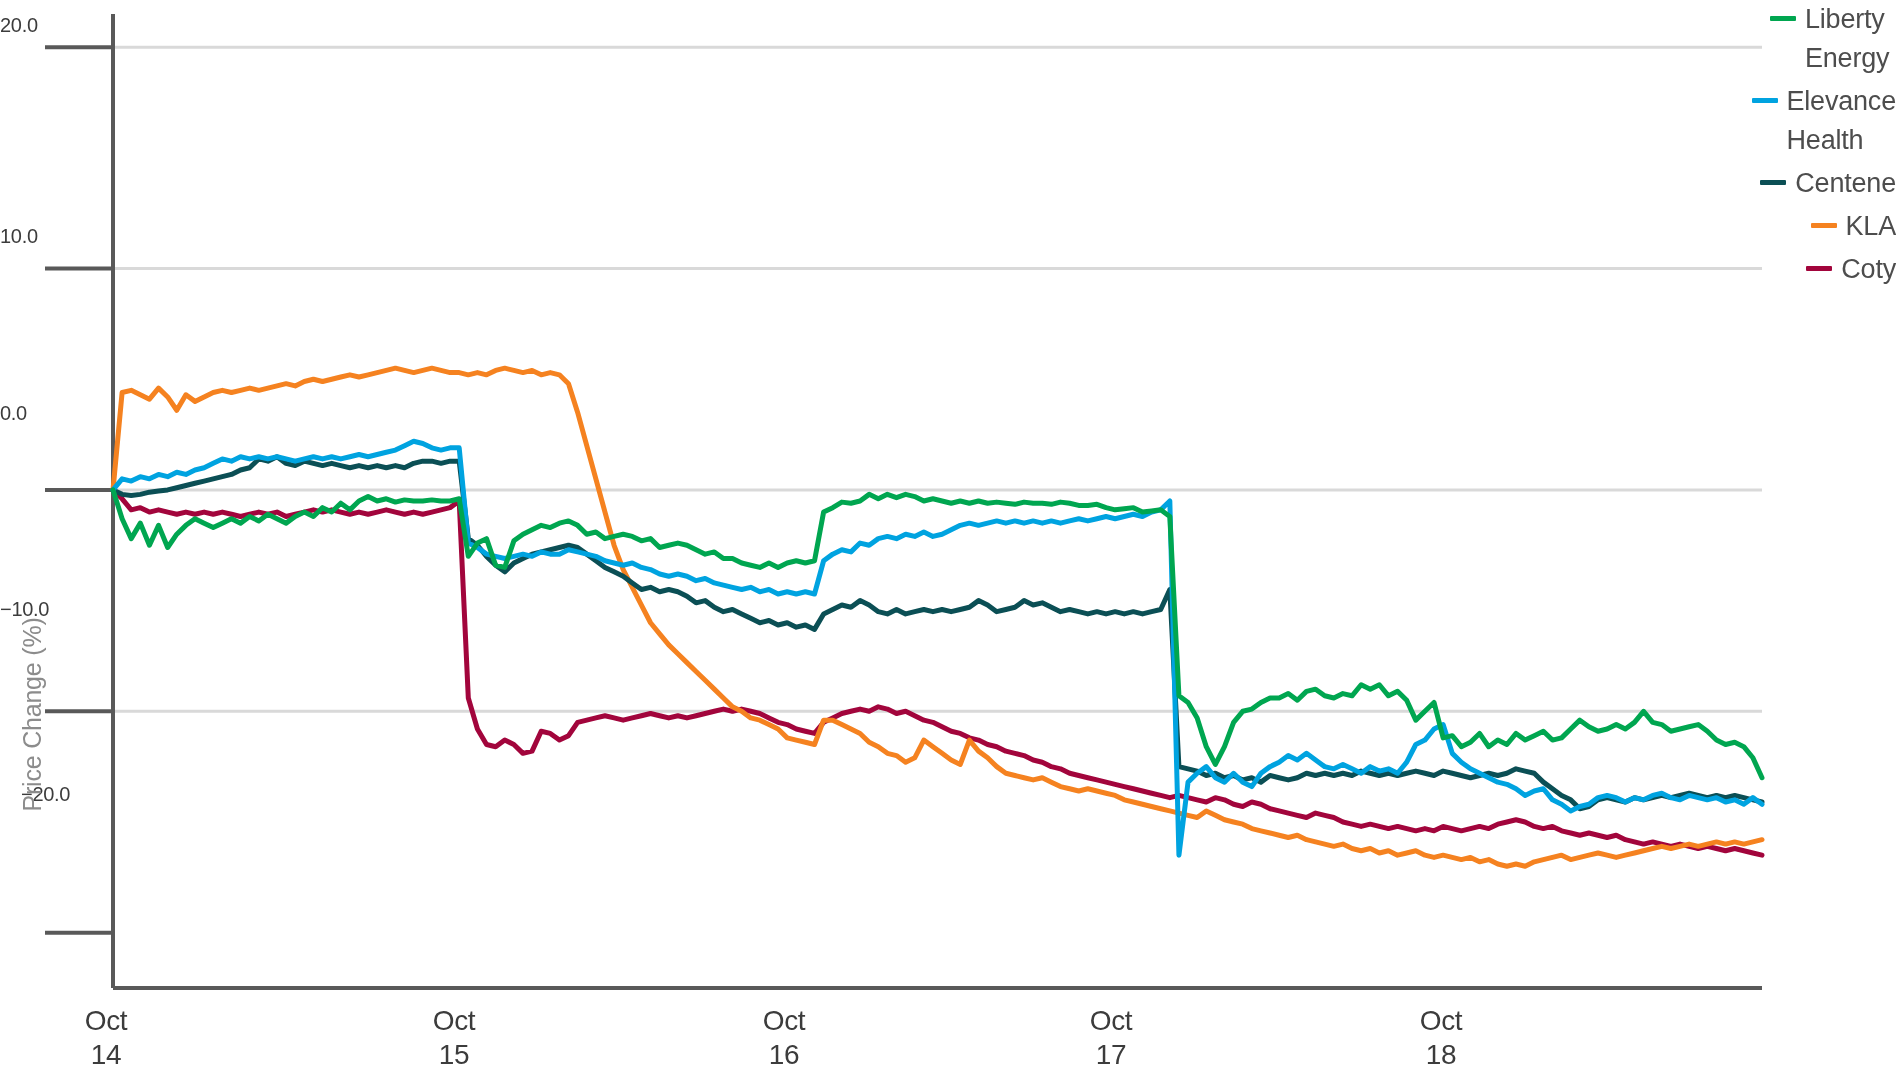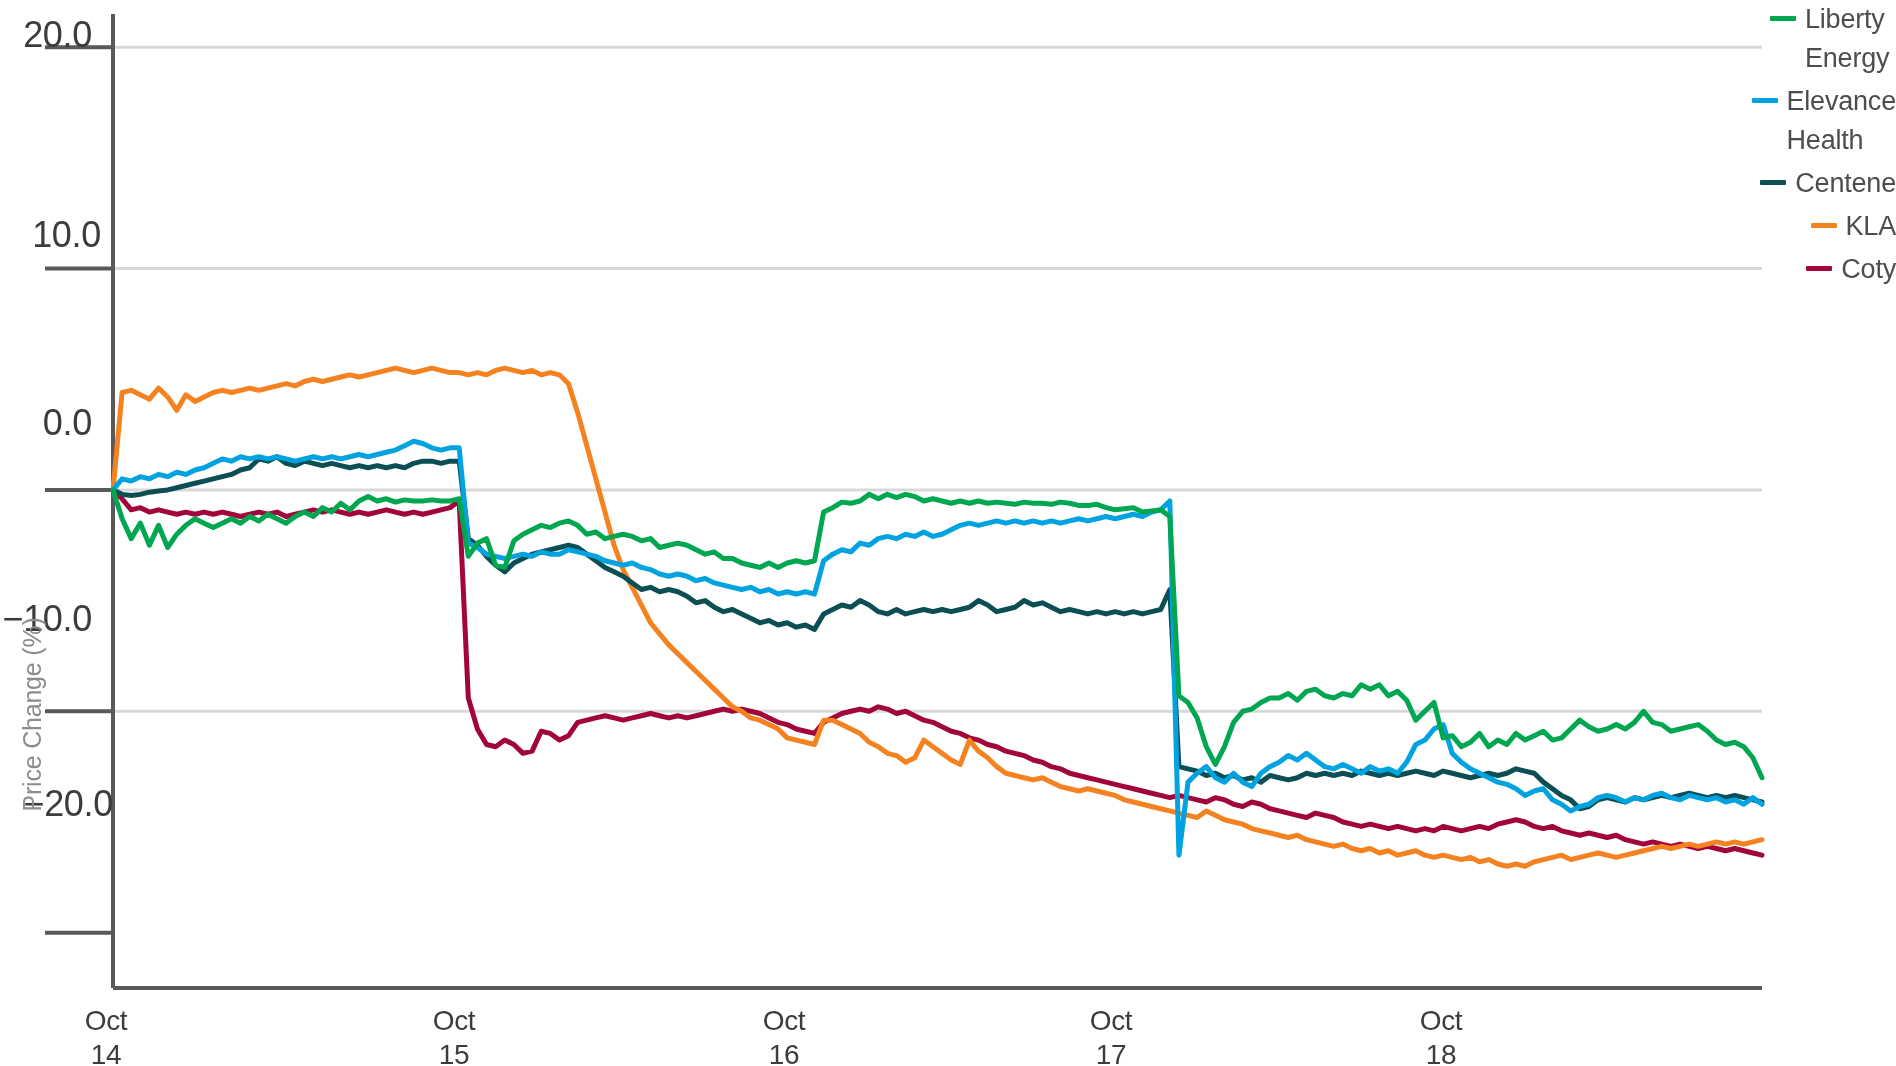--- a/index.html
+++ b/index.html
@@ -54,24 +54,23 @@
   .legend-label {
     font-size: 27px;
     line-height: 39px;
     color: #4d4d4d;
     font-family: "Liberation Sans", sans-serif;
     white-space: normal;
     letter-spacing: -0.2px;
   }
   .ytick-label {
     position: absolute;
-    font-size: 36px;
+    font-size: 20px;
     color: #3c3c3c;
     font-family: "Liberation Sans", sans-serif;
-    text-align: right;
     width: 92px;
     left: 0px;
     letter-spacing: -0.3px;
   }
   .xtick-label {
     position: absolute;
     font-size: 28px;
     color: #3c3c3c;
     font-family: "Liberation Sans", sans-serif;
     text-align: center;
@@ -118,21 +117,21 @@
     <g id="series-lines">
         <polyline points="113.00,489.93 122.11,498.79 131.22,509.85 140.33,507.64 149.44,512.07 158.55,509.85 167.66,512.07 176.77,514.28 185.88,512.07 194.99,514.28 204.10,512.07 213.22,514.28 222.33,512.07 231.44,514.28 240.55,516.50 249.66,514.28 258.77,512.07 267.88,514.28 276.99,512.07 286.10,516.50 295.21,514.28 304.32,512.07 313.43,509.85 322.54,512.07 331.65,509.85 340.76,512.07 349.87,514.28 358.98,512.07 368.09,514.28 377.20,512.07 386.31,509.85 395.43,512.07 404.54,514.28 413.65,512.07 422.76,514.28 431.87,512.07 440.98,509.85 450.09,507.64 459.20,501.00 468.31,698.01 477.42,729.00 486.53,744.50 495.64,746.71 504.75,740.07 513.86,744.50 522.97,753.35 532.08,751.14 541.19,731.22 550.30,733.43 559.41,740.07 568.52,735.65 577.64,722.36 586.75,720.15 595.86,717.94 604.97,715.72 614.08,717.94 623.19,720.15 632.30,717.94 641.41,715.72 650.52,713.51 659.63,715.72 668.74,717.94 677.85,715.72 686.96,717.94 696.07,715.72 705.18,713.51 714.29,711.30 723.40,709.08 732.51,711.30 741.62,709.08 750.73,711.30 759.85,713.51 768.96,717.94 778.07,722.36 787.18,724.58 796.29,729.00 805.40,731.22 814.51,733.43 823.62,722.36 832.73,717.94 841.84,713.51 850.95,711.30 860.06,709.08 869.17,711.30 878.28,706.87 887.39,709.08 896.50,713.51 905.61,711.30 914.72,715.72 923.83,720.15 932.94,722.36 942.06,726.79 951.17,731.22 960.28,733.43 969.39,737.86 978.50,740.07 987.61,744.50 996.72,746.71 1005.83,751.14 1014.94,753.35 1024.05,755.57 1033.16,760.00 1042.27,762.21 1051.38,766.64 1060.49,768.85 1069.60,773.28 1078.71,775.49 1087.82,777.70 1096.93,779.92 1106.04,782.13 1115.15,784.35 1124.27,786.56 1133.38,788.77 1142.49,790.99 1151.60,793.20 1160.71,795.41 1169.82,797.63 1178.93,795.41 1188.04,797.63 1197.15,799.84 1206.26,802.05 1215.37,797.63 1224.48,799.84 1233.59,804.27 1242.70,806.48 1251.81,802.05 1260.92,804.27 1270.03,808.70 1279.14,810.91 1288.25,813.12 1297.36,815.34 1306.48,817.55 1315.59,813.12 1324.70,815.34 1333.81,817.55 1342.92,821.98 1352.03,824.19 1361.14,826.40 1370.25,824.19 1379.36,826.40 1388.47,828.62 1397.58,826.40 1406.69,828.62 1415.80,830.83 1424.91,828.62 1434.02,830.83 1443.13,826.40 1452.24,828.62 1461.35,830.83 1470.46,828.62 1479.57,826.40 1488.69,828.62 1497.80,824.19 1506.91,821.98 1516.02,819.76 1525.13,821.98 1534.24,826.40 1543.35,828.62 1552.46,826.40 1561.57,830.83 1570.68,833.05 1579.79,835.26 1588.90,833.05 1598.01,835.26 1607.12,837.47 1616.23,835.26 1625.34,839.69 1634.45,841.90 1643.56,844.11 1652.67,841.90 1661.78,844.11 1670.90,846.33 1680.01,844.11 1689.12,846.33 1698.23,848.54 1707.34,846.33 1716.45,848.54 1725.56,850.75 1734.67,848.54 1743.78,850.75 1752.89,852.97 1762.00,855.18" fill="none" stroke="#A2053C" stroke-width="5" stroke-linejoin="round" stroke-linecap="round"></polyline>
         <polyline points="113.00,489.93 122.11,392.53 131.22,390.32 140.33,394.75 149.44,399.17 158.55,388.10 167.66,396.96 176.77,410.24 185.88,394.75 194.99,401.39 204.10,396.96 213.22,392.53 222.33,390.32 231.44,392.53 240.55,390.32 249.66,388.10 258.77,390.32 267.88,388.10 276.99,385.89 286.10,383.68 295.21,385.89 304.32,381.46 313.43,379.25 322.54,381.46 331.65,379.25 340.76,377.04 349.87,374.82 358.98,377.04 368.09,374.82 377.20,372.61 386.31,370.40 395.43,368.18 404.54,370.40 413.65,372.61 422.76,370.40 431.87,368.18 440.98,370.40 450.09,372.61 459.20,372.61 468.31,374.82 477.42,372.61 486.53,374.82 495.64,370.40 504.75,368.18 513.86,370.40 522.97,372.61 532.08,370.40 541.19,374.82 550.30,372.61 559.41,374.82 568.52,383.68 577.64,412.45 586.75,445.66 595.86,478.86 604.97,512.07 614.08,545.27 623.19,569.62 632.30,587.33 641.41,605.04 650.52,622.75 659.63,633.82 668.74,644.89 677.85,653.74 686.96,662.60 696.07,671.45 705.18,680.30 714.29,689.16 723.40,698.01 732.51,706.87 741.62,711.30 750.73,717.94 759.85,720.15 768.96,724.58 778.07,729.00 787.18,737.86 796.29,740.07 805.40,742.29 814.51,744.50 823.62,720.15 832.73,720.15 841.84,724.58 850.95,729.00 860.06,733.43 869.17,742.29 878.28,746.71 887.39,753.35 896.50,755.57 905.61,762.21 914.72,757.78 923.83,740.07 932.94,746.71 942.06,753.35 951.17,760.00 960.28,764.42 969.39,740.07 978.50,751.14 987.61,757.78 996.72,766.64 1005.83,773.28 1014.94,775.49 1024.05,777.70 1033.16,779.92 1042.27,777.70 1051.38,782.13 1060.49,786.56 1069.60,788.77 1078.71,790.99 1087.82,788.77 1096.93,790.99 1106.04,793.20 1115.15,795.41 1124.27,799.84 1133.38,802.05 1142.49,804.27 1151.60,806.48 1160.71,808.70 1169.82,810.91 1178.93,813.12 1188.04,815.34 1197.15,817.55 1206.26,810.91 1215.37,815.34 1224.48,819.76 1233.59,821.98 1242.70,824.19 1251.81,828.62 1260.92,830.83 1270.03,833.05 1279.14,835.26 1288.25,837.47 1297.36,835.26 1306.48,839.69 1315.59,841.90 1324.70,844.11 1333.81,846.33 1342.92,844.11 1352.03,848.54 1361.14,850.75 1370.25,848.54 1379.36,852.97 1388.47,850.75 1397.58,855.18 1406.69,852.97 1415.80,850.75 1424.91,855.18 1434.02,857.40 1443.13,855.18 1452.24,857.40 1461.35,859.61 1470.46,857.40 1479.57,861.82 1488.69,859.61 1497.80,864.04 1506.91,866.25 1516.02,864.04 1525.13,866.25 1534.24,861.82 1543.35,859.61 1552.46,857.40 1561.57,855.18 1570.68,859.61 1579.79,857.40 1588.90,855.18 1598.01,852.97 1607.12,855.18 1616.23,857.40 1625.34,855.18 1634.45,852.97 1643.56,850.75 1652.67,848.54 1661.78,846.33 1670.90,848.54 1680.01,846.33 1689.12,844.11 1698.23,846.33 1707.34,844.11 1716.45,841.90 1725.56,844.11 1734.67,841.90 1743.78,844.11 1752.89,841.90 1762.00,839.69" fill="none" stroke="#F58220" stroke-width="5" stroke-linejoin="round" stroke-linecap="round"></polyline>
         <polyline points="113.00,489.93 122.11,494.36 131.22,495.47 140.33,494.36 149.44,492.15 158.55,491.04 167.66,489.93 176.77,487.72 185.88,485.50 194.99,483.29 204.10,481.08 213.22,478.86 222.33,476.65 231.44,474.44 240.55,470.01 249.66,467.80 258.77,458.94 267.88,461.15 276.99,456.73 286.10,463.37 295.21,465.58 304.32,461.15 313.43,463.37 322.54,465.58 331.65,463.37 340.76,465.58 349.87,467.80 358.98,465.58 368.09,467.80 377.20,465.58 386.31,467.80 395.43,465.58 404.54,467.80 413.65,463.37 422.76,461.15 431.87,461.15 440.98,463.37 450.09,461.15 459.20,461.15 468.31,538.63 477.42,545.27 486.53,556.34 495.64,565.20 504.75,571.84 513.86,562.98 522.97,558.55 532.08,554.13 541.19,551.91 550.30,549.70 559.41,547.49 568.52,545.27 577.64,547.49 586.75,554.13 595.86,560.77 604.97,567.41 614.08,571.84 623.19,576.26 632.30,582.90 641.41,589.55 650.52,587.33 659.63,591.76 668.74,589.55 677.85,591.76 686.96,596.19 696.07,602.83 705.18,600.61 714.29,607.25 723.40,611.68 732.51,609.47 741.62,613.90 750.73,618.32 759.85,622.75 768.96,620.54 778.07,624.96 787.18,622.75 796.29,627.18 805.40,624.96 814.51,629.39 823.62,613.90 832.73,609.47 841.84,605.04 850.95,607.25 860.06,600.61 869.17,605.04 878.28,611.68 887.39,613.90 896.50,609.47 905.61,613.90 914.72,611.68 923.83,609.47 932.94,611.68 942.06,609.47 951.17,611.68 960.28,609.47 969.39,607.25 978.50,600.61 987.61,605.04 996.72,611.68 1005.83,609.47 1014.94,607.25 1024.05,600.61 1033.16,605.04 1042.27,602.83 1051.38,607.25 1060.49,611.68 1069.60,609.47 1078.71,611.68 1087.82,613.90 1096.93,611.68 1106.04,613.90 1115.15,611.68 1124.27,613.90 1133.38,611.68 1142.49,613.90 1151.60,611.68 1160.71,609.47 1169.82,589.55 1178.93,766.64 1188.04,768.85 1197.15,771.06 1206.26,775.49 1215.37,773.28 1224.48,777.70 1233.59,775.49 1242.70,779.92 1251.81,777.70 1260.92,782.13 1270.03,775.49 1279.14,777.70 1288.25,779.92 1297.36,777.70 1306.48,773.28 1315.59,775.49 1324.70,773.28 1333.81,775.49 1342.92,773.28 1352.03,775.49 1361.14,771.06 1370.25,773.28 1379.36,775.49 1388.47,773.28 1397.58,775.49 1406.69,773.28 1415.80,771.06 1424.91,773.28 1434.02,775.49 1443.13,771.06 1452.24,773.28 1461.35,775.49 1470.46,777.70 1479.57,775.49 1488.69,773.28 1497.80,775.49 1506.91,773.28 1516.02,768.85 1525.13,771.06 1534.24,773.28 1543.35,782.13 1552.46,788.77 1561.57,795.41 1570.68,799.84 1579.79,808.70 1588.90,806.48 1598.01,799.84 1607.12,797.63 1616.23,799.84 1625.34,802.05 1634.45,797.63 1643.56,799.84 1652.67,797.63 1661.78,795.41 1670.90,797.63 1680.01,795.41 1689.12,793.20 1698.23,795.41 1707.34,797.63 1716.45,795.41 1725.56,797.63 1734.67,795.41 1743.78,797.63 1752.89,799.84 1762.00,802.05" fill="none" stroke="#0B4F55" stroke-width="5" stroke-linejoin="round" stroke-linecap="round"></polyline>
         <polyline points="113.00,489.93 122.11,478.86 131.22,481.08 140.33,476.65 149.44,478.86 158.55,474.44 167.66,476.65 176.77,472.22 185.88,474.44 194.99,470.01 204.10,467.80 213.22,463.37 222.33,458.94 231.44,461.15 240.55,456.73 249.66,458.94 258.77,456.73 267.88,458.94 276.99,456.73 286.10,458.94 295.21,461.15 304.32,458.94 313.43,456.73 322.54,458.94 331.65,456.73 340.76,458.94 349.87,456.73 358.98,454.51 368.09,456.73 377.20,454.51 386.31,452.30 395.43,450.09 404.54,445.66 413.65,441.23 422.76,443.45 431.87,447.87 440.98,450.09 450.09,447.87 459.20,447.87 468.31,543.06 477.42,547.49 486.53,554.13 495.64,556.34 504.75,558.55 513.86,556.34 522.97,554.13 532.08,556.34 541.19,551.91 550.30,554.13 559.41,554.13 568.52,549.70 577.64,551.91 586.75,554.13 595.86,556.34 604.97,560.77 614.08,562.98 623.19,565.20 632.30,562.98 641.41,567.41 650.52,569.62 659.63,574.05 668.74,576.26 677.85,574.05 686.96,576.26 696.07,580.69 705.18,578.48 714.29,582.90 723.40,585.12 732.51,587.33 741.62,589.55 750.73,587.33 759.85,591.76 768.96,589.55 778.07,593.97 787.18,591.76 796.29,593.97 805.40,591.76 814.51,593.97 823.62,560.77 832.73,554.13 841.84,549.70 850.95,551.91 860.06,543.06 869.17,545.27 878.28,538.63 887.39,536.42 896.50,538.63 905.61,534.20 914.72,536.42 923.83,531.99 932.94,536.42 942.06,534.20 951.17,529.78 960.28,525.35 969.39,523.14 978.50,525.35 987.61,523.14 996.72,520.92 1005.83,523.14 1014.94,520.92 1024.05,523.14 1033.16,520.92 1042.27,523.14 1051.38,520.92 1060.49,523.14 1069.60,520.92 1078.71,518.71 1087.82,520.92 1096.93,518.71 1106.04,516.50 1115.15,518.71 1124.27,516.50 1133.38,514.28 1142.49,516.50 1151.60,512.07 1160.71,509.85 1169.82,501.00 1178.93,855.18 1188.04,782.13 1197.15,773.28 1206.26,766.64 1215.37,777.70 1224.48,782.13 1233.59,773.28 1242.70,782.13 1251.81,786.56 1260.92,773.28 1270.03,766.64 1279.14,762.21 1288.25,755.57 1297.36,760.00 1306.48,753.35 1315.59,760.00 1324.70,766.64 1333.81,768.85 1342.92,764.42 1352.03,768.85 1361.14,773.28 1370.25,766.64 1379.36,771.06 1388.47,768.85 1397.58,773.28 1406.69,762.21 1415.80,744.50 1424.91,740.07 1434.02,729.00 1443.13,724.58 1452.24,753.35 1461.35,762.21 1470.46,768.85 1479.57,773.28 1488.69,777.70 1497.80,782.13 1506.91,784.35 1516.02,788.77 1525.13,795.41 1534.24,790.99 1543.35,788.77 1552.46,799.84 1561.57,804.27 1570.68,810.91 1579.79,806.48 1588.90,804.27 1598.01,797.63 1607.12,795.41 1616.23,797.63 1625.34,802.05 1634.45,797.63 1643.56,799.84 1652.67,795.41 1661.78,793.20 1670.90,797.63 1680.01,799.84 1689.12,795.41 1698.23,797.63 1707.34,799.84 1716.45,797.63 1725.56,802.05 1734.67,799.84 1743.78,804.27 1752.89,797.63 1762.00,804.27" fill="none" stroke="#00A3E0" stroke-width="5" stroke-linejoin="round" stroke-linecap="round"></polyline>
         <polyline points="113.00,489.93 122.11,518.71 131.22,538.63 140.33,523.14 149.44,545.27 158.55,525.35 167.66,547.49 176.77,534.20 185.88,525.35 194.99,518.71 204.10,523.14 213.22,527.56 222.33,523.14 231.44,518.71 240.55,523.14 249.66,516.50 258.77,520.92 267.88,514.28 276.99,518.71 286.10,523.14 295.21,516.50 304.32,512.07 313.43,516.50 322.54,507.64 331.65,512.07 340.76,503.21 349.87,509.85 358.98,501.00 368.09,496.57 377.20,501.00 386.31,498.79 395.43,502.11 404.54,499.89 413.65,501.00 422.76,501.00 431.87,499.89 440.98,501.00 450.09,501.00 459.20,498.79 468.31,556.34 477.42,543.06 486.53,538.63 495.64,565.20 504.75,567.41 513.86,540.85 522.97,534.20 532.08,529.78 541.19,525.35 550.30,527.56 559.41,523.14 568.52,520.92 577.64,525.35 586.75,534.20 595.86,531.99 604.97,538.63 614.08,536.42 623.19,534.20 632.30,536.42 641.41,540.85 650.52,538.63 659.63,547.49 668.74,545.27 677.85,543.06 686.96,545.27 696.07,549.70 705.18,554.13 714.29,551.91 723.40,558.55 732.51,558.55 741.62,562.98 750.73,565.20 759.85,567.41 768.96,562.98 778.07,567.41 787.18,562.98 796.29,560.77 805.40,562.98 814.51,560.77 823.62,512.07 832.73,507.64 841.84,502.11 850.95,503.21 860.06,501.00 869.17,494.36 878.28,498.79 887.39,494.36 896.50,497.68 905.61,494.36 914.72,496.57 923.83,501.00 932.94,498.79 942.06,501.00 951.17,503.21 960.28,501.00 969.39,503.21 978.50,501.00 987.61,503.21 996.72,502.11 1005.83,503.21 1014.94,504.32 1024.05,502.11 1033.16,503.21 1042.27,503.21 1051.38,504.32 1060.49,502.11 1069.60,503.21 1078.71,505.43 1087.82,505.43 1096.93,504.32 1106.04,507.64 1115.15,509.85 1124.27,508.75 1133.38,507.64 1142.49,512.07 1151.60,510.96 1160.71,509.85 1169.82,516.50 1178.93,695.80 1188.04,702.44 1197.15,717.94 1206.26,746.71 1215.37,764.42 1224.48,746.71 1233.59,722.36 1242.70,711.30 1251.81,709.08 1260.92,702.44 1270.03,698.01 1279.14,698.01 1288.25,693.59 1297.36,700.23 1306.48,691.37 1315.59,689.16 1324.70,695.80 1333.81,698.01 1342.92,693.59 1352.03,695.80 1361.14,684.73 1370.25,689.16 1379.36,684.73 1388.47,695.80 1397.58,691.37 1406.69,700.23 1415.80,720.15 1424.91,711.30 1434.02,702.44 1443.13,737.86 1452.24,735.65 1461.35,746.71 1470.46,742.29 1479.57,733.43 1488.69,746.71 1497.80,740.07 1506.91,744.50 1516.02,733.43 1525.13,740.07 1534.24,735.65 1543.35,731.22 1552.46,740.07 1561.57,737.86 1570.68,729.00 1579.79,720.15 1588.90,726.79 1598.01,731.22 1607.12,729.00 1616.23,724.58 1625.34,729.00 1634.45,722.36 1643.56,711.30 1652.67,722.36 1661.78,724.58 1670.90,731.22 1680.01,729.00 1689.12,726.79 1698.23,724.58 1707.34,731.22 1716.45,740.07 1725.56,744.50 1734.67,742.29 1743.78,746.71 1752.89,757.78 1762.00,777.70" fill="none" stroke="#00A650" stroke-width="5" stroke-linejoin="round" stroke-linecap="round"></polyline>
       </g>
   </svg>
 
   <div class="ytick-label" style="top:14px;">20.0</div>
-  <div class="ytick-label" style="top:214px;padding-left:9px;">10.0</div>
+  <div class="ytick-label" style="top:225px;">10.0</div>
   <div class="ytick-label" style="top:402px;">0.0</div>
   <div class="ytick-label" style="top:598px;">−10.0</div>
   <div class="ytick-label" style="top:783px;padding-left:21px;">−20.0</div>
 
   <div class="ylabel-title">Price Change (%)</div>
 
   <div class="xtick-label" style="left:46px; top:1004px;">
     <div>Oct</div>
     <div>14</div>
   </div>

